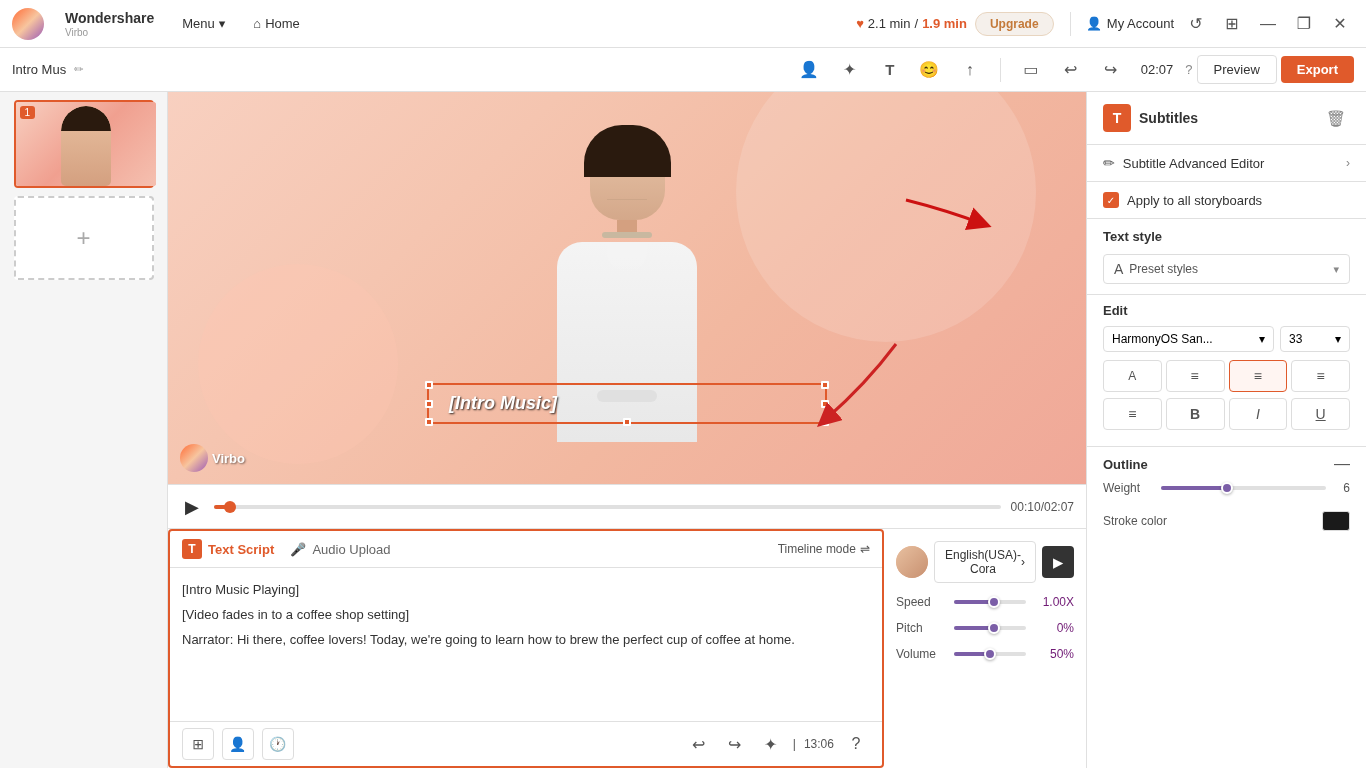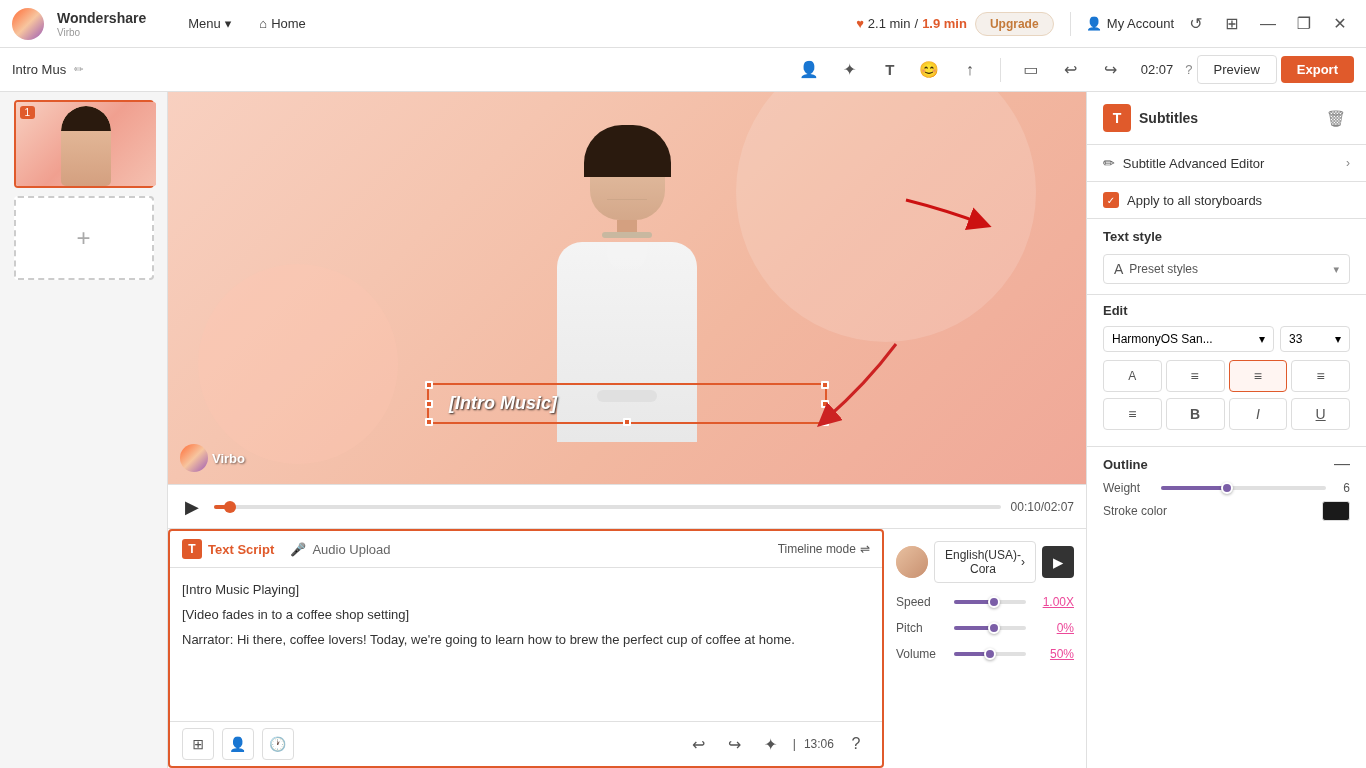--- a/index.html
+++ b/index.html
@@ -10,21 +10,21 @@
       height: 48px;
       background: #fff;
       display: flex;
       align-items: center;
       padding: 0 12px;
       border-bottom: 1px solid #e0e0e0;
       flex-shrink: 0;
       gap: 8px;
     }
     .logo-area {
-      display: flex; align-items: center; gap: 13px; margin-right: 24px;
+      display: flex; align-items: center; gap: 21px; margin-right: 10px;
     }
     .logo-icon {
       width: 32px; height: 32px; border-radius: 50%; background: linear-gradient(135deg, #ff6b35, #f7c59f, #9b59b6);
     }
     .logo-text { font-weight: 700; font-size: 14px; color: #333; }
     .logo-sub { font-size: 10px; color: #999; display: block; }
     .menu-btn {
       display: flex; align-items: center; gap: 4px; padding: 4px 10px;
       border: none; background: none; cursor: pointer; font-size: 13px; color: #333;
     }
@@ -339,21 +339,21 @@
     .voice-play-btn {
       width: 32px; height: 32px; border: none; background: #333;
       border-radius: 4px; cursor: pointer; color: #fff;
       display: flex; align-items: center; justify-content: center;
     }
     .slider-row {
       display: flex; align-items: center; justify-content: space-between;
       font-size: 12px;
     }
     .slider-label { color: #555; min-width: 50px; }
-    .slider-value { color: #ec4899; min-width: 40px; text-align: right; text-decoration: underline; }
+    .slider-value { color: #701a75; min-width: 40px; text-align: right; }
     .slider-track {
       flex: 1; height: 4px; background: #e0e0e0; border-radius: 2px;
       margin: 0 8px; position: relative; cursor: pointer;
     }
     .slider-fill-blue {
       height: 100%; background: #7b5ea7; border-radius: 2px;
     }
     .slider-fill-purple {
       height: 100%; background: #7b5ea7; border-radius: 2px;
     }
@@ -449,21 +449,21 @@
       display: grid; grid-template-columns: repeat(4, 1fr); gap: 4px; margin-bottom: 8px;
     }
     .outline-section { padding: 8px 16px; border-top: 1px solid #e0e0e0; }
     .outline-header-row {
       display: flex; align-items: center; justify-content: space-between;
       margin-bottom: 8px;
     }
     .outline-title { font-size: 13px; font-weight: 600; color: #333; }
     .outline-collapse { font-size: 16px; color: #555; cursor: pointer; }
     .weight-row {
-      display: flex; align-items: center; gap: 8px; margin-bottom: 6px;
+      display: flex; align-items: center; gap: 8px; margin-bottom: 16px;
     }
     .weight-label { font-size: 12px; color: #555; min-width: 50px; }
     .weight-slider {
       flex: 1; height: 4px; background: #e0e0e0; border-radius: 2px; position: relative;
     }
     .weight-fill { height: 100%; background: #7b5ea7; border-radius: 2px; width: 40%; }
     .weight-thumb {
       width: 12px; height: 12px; background: #7b5ea7;
       border: 2px solid #fff; border-radius: 50%;
       position: absolute; top: -4px; left: 40%;

